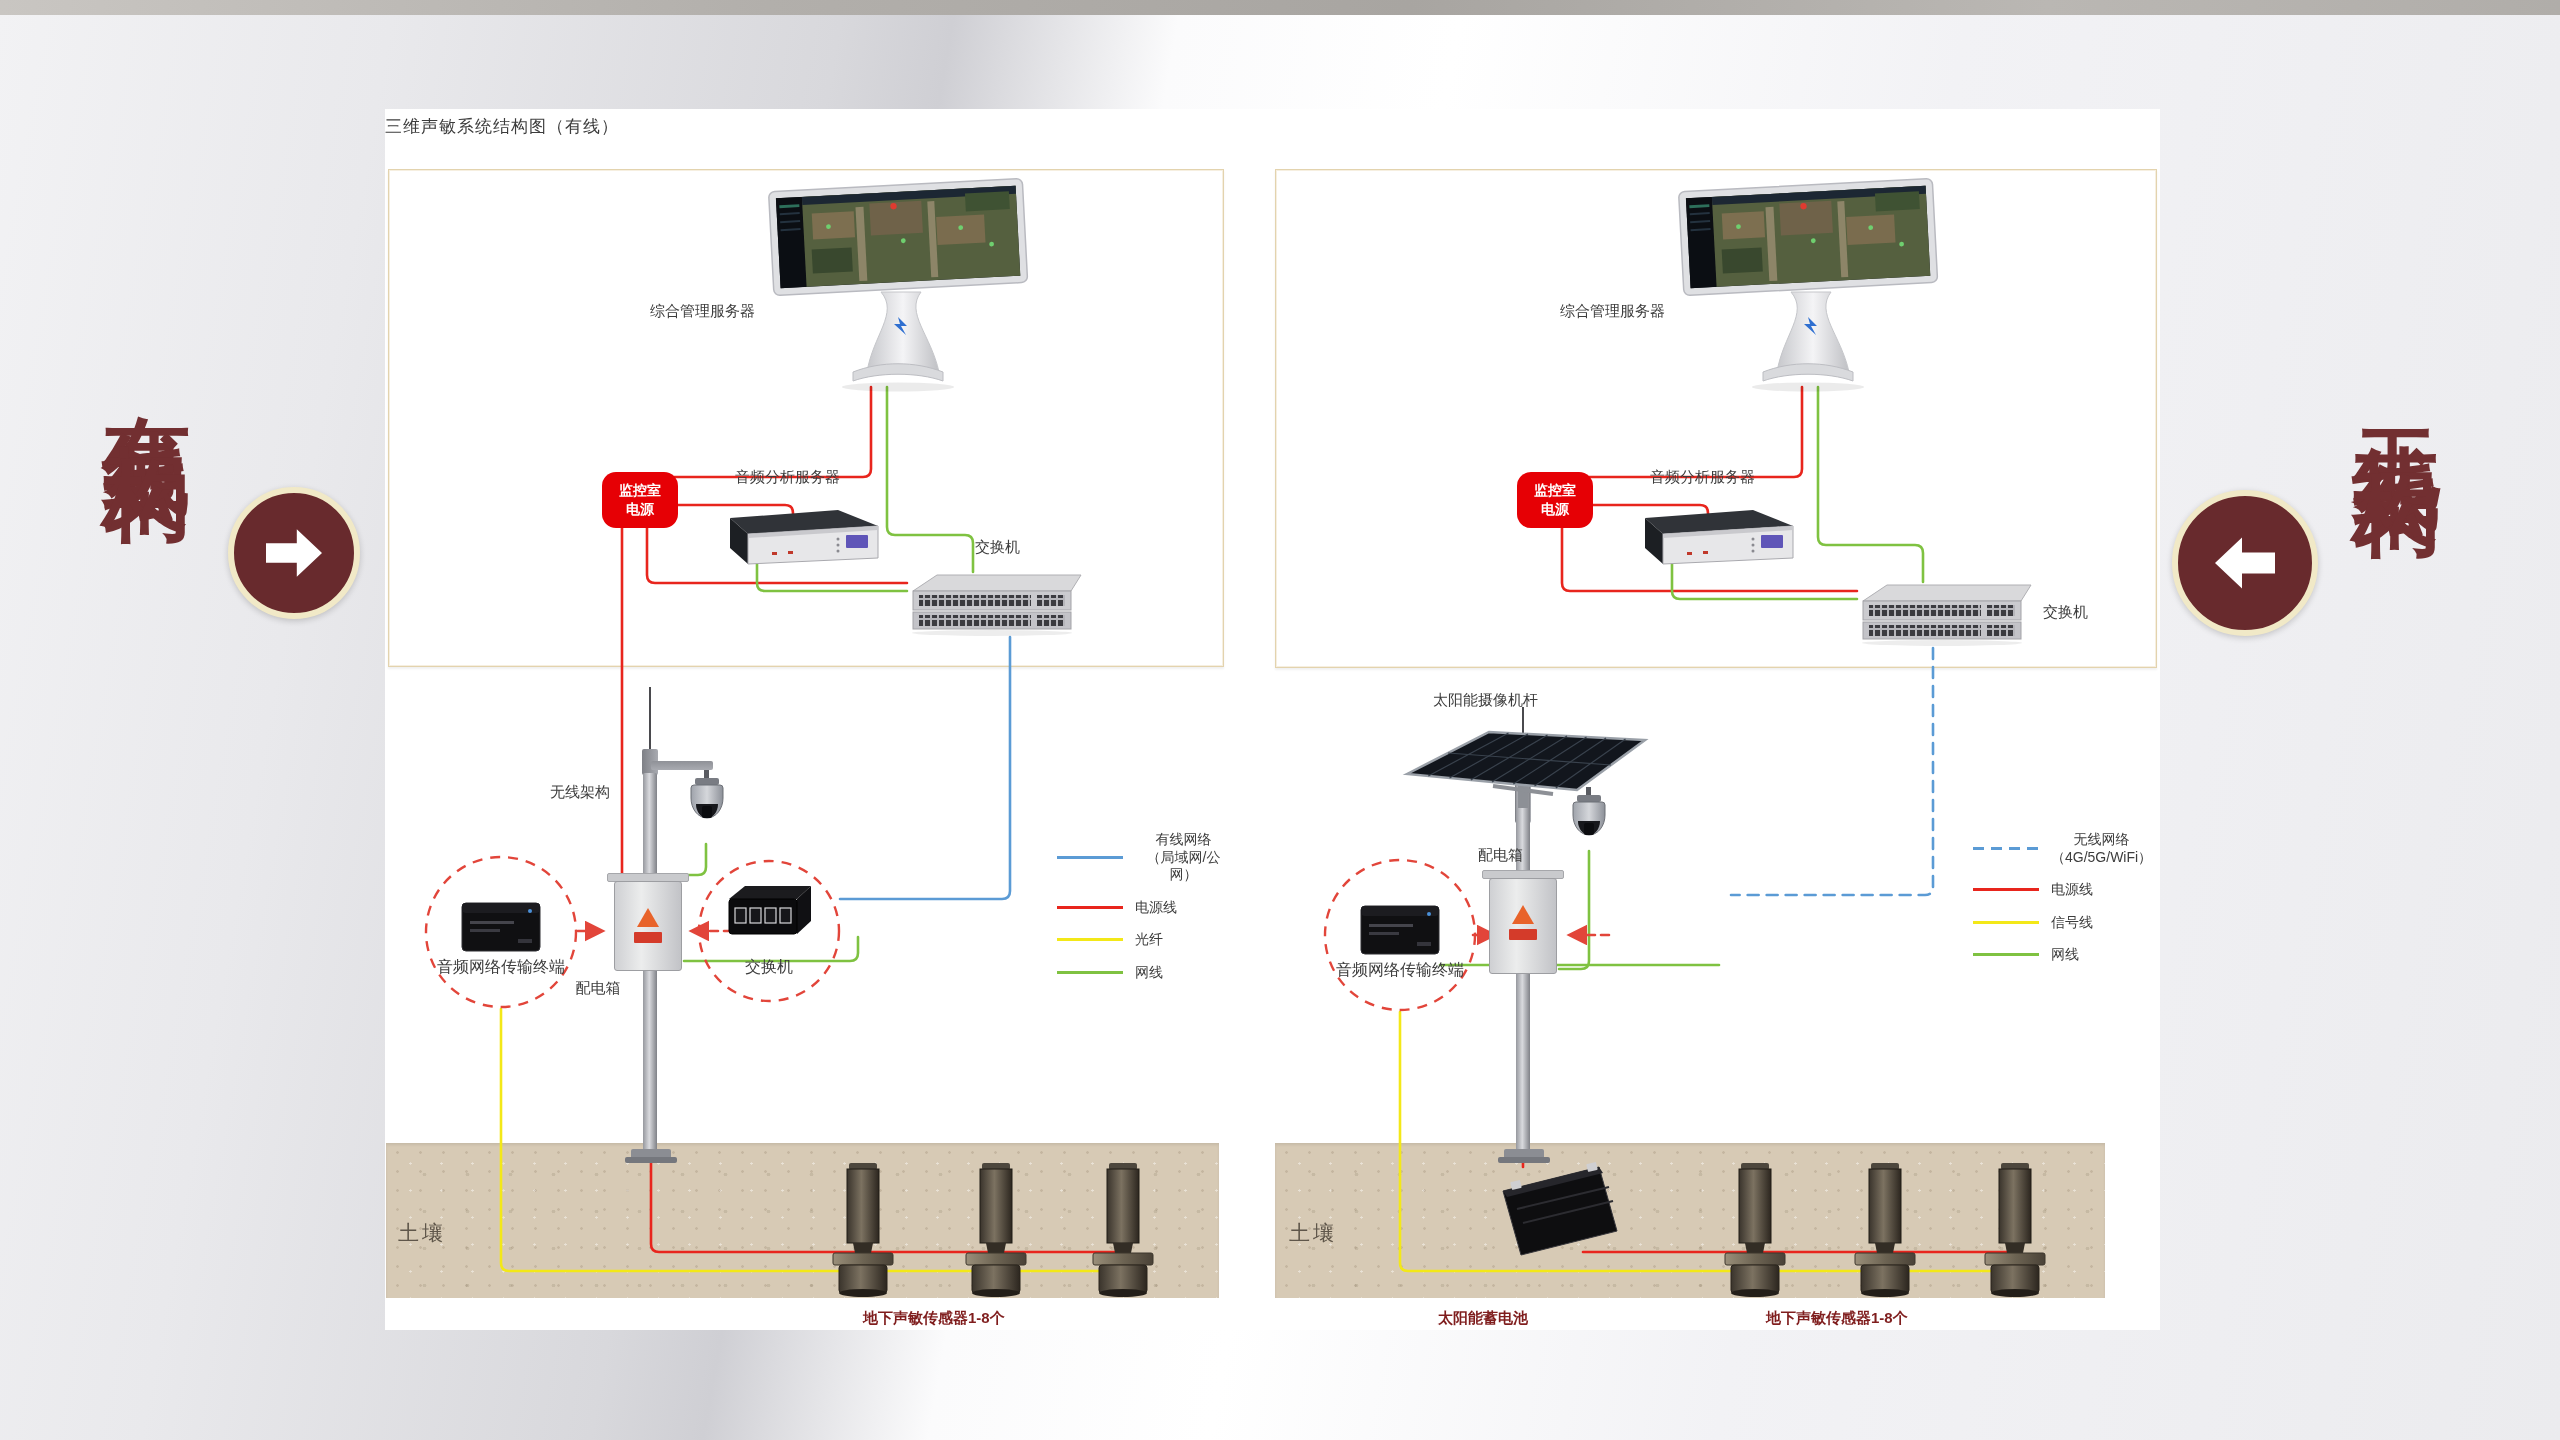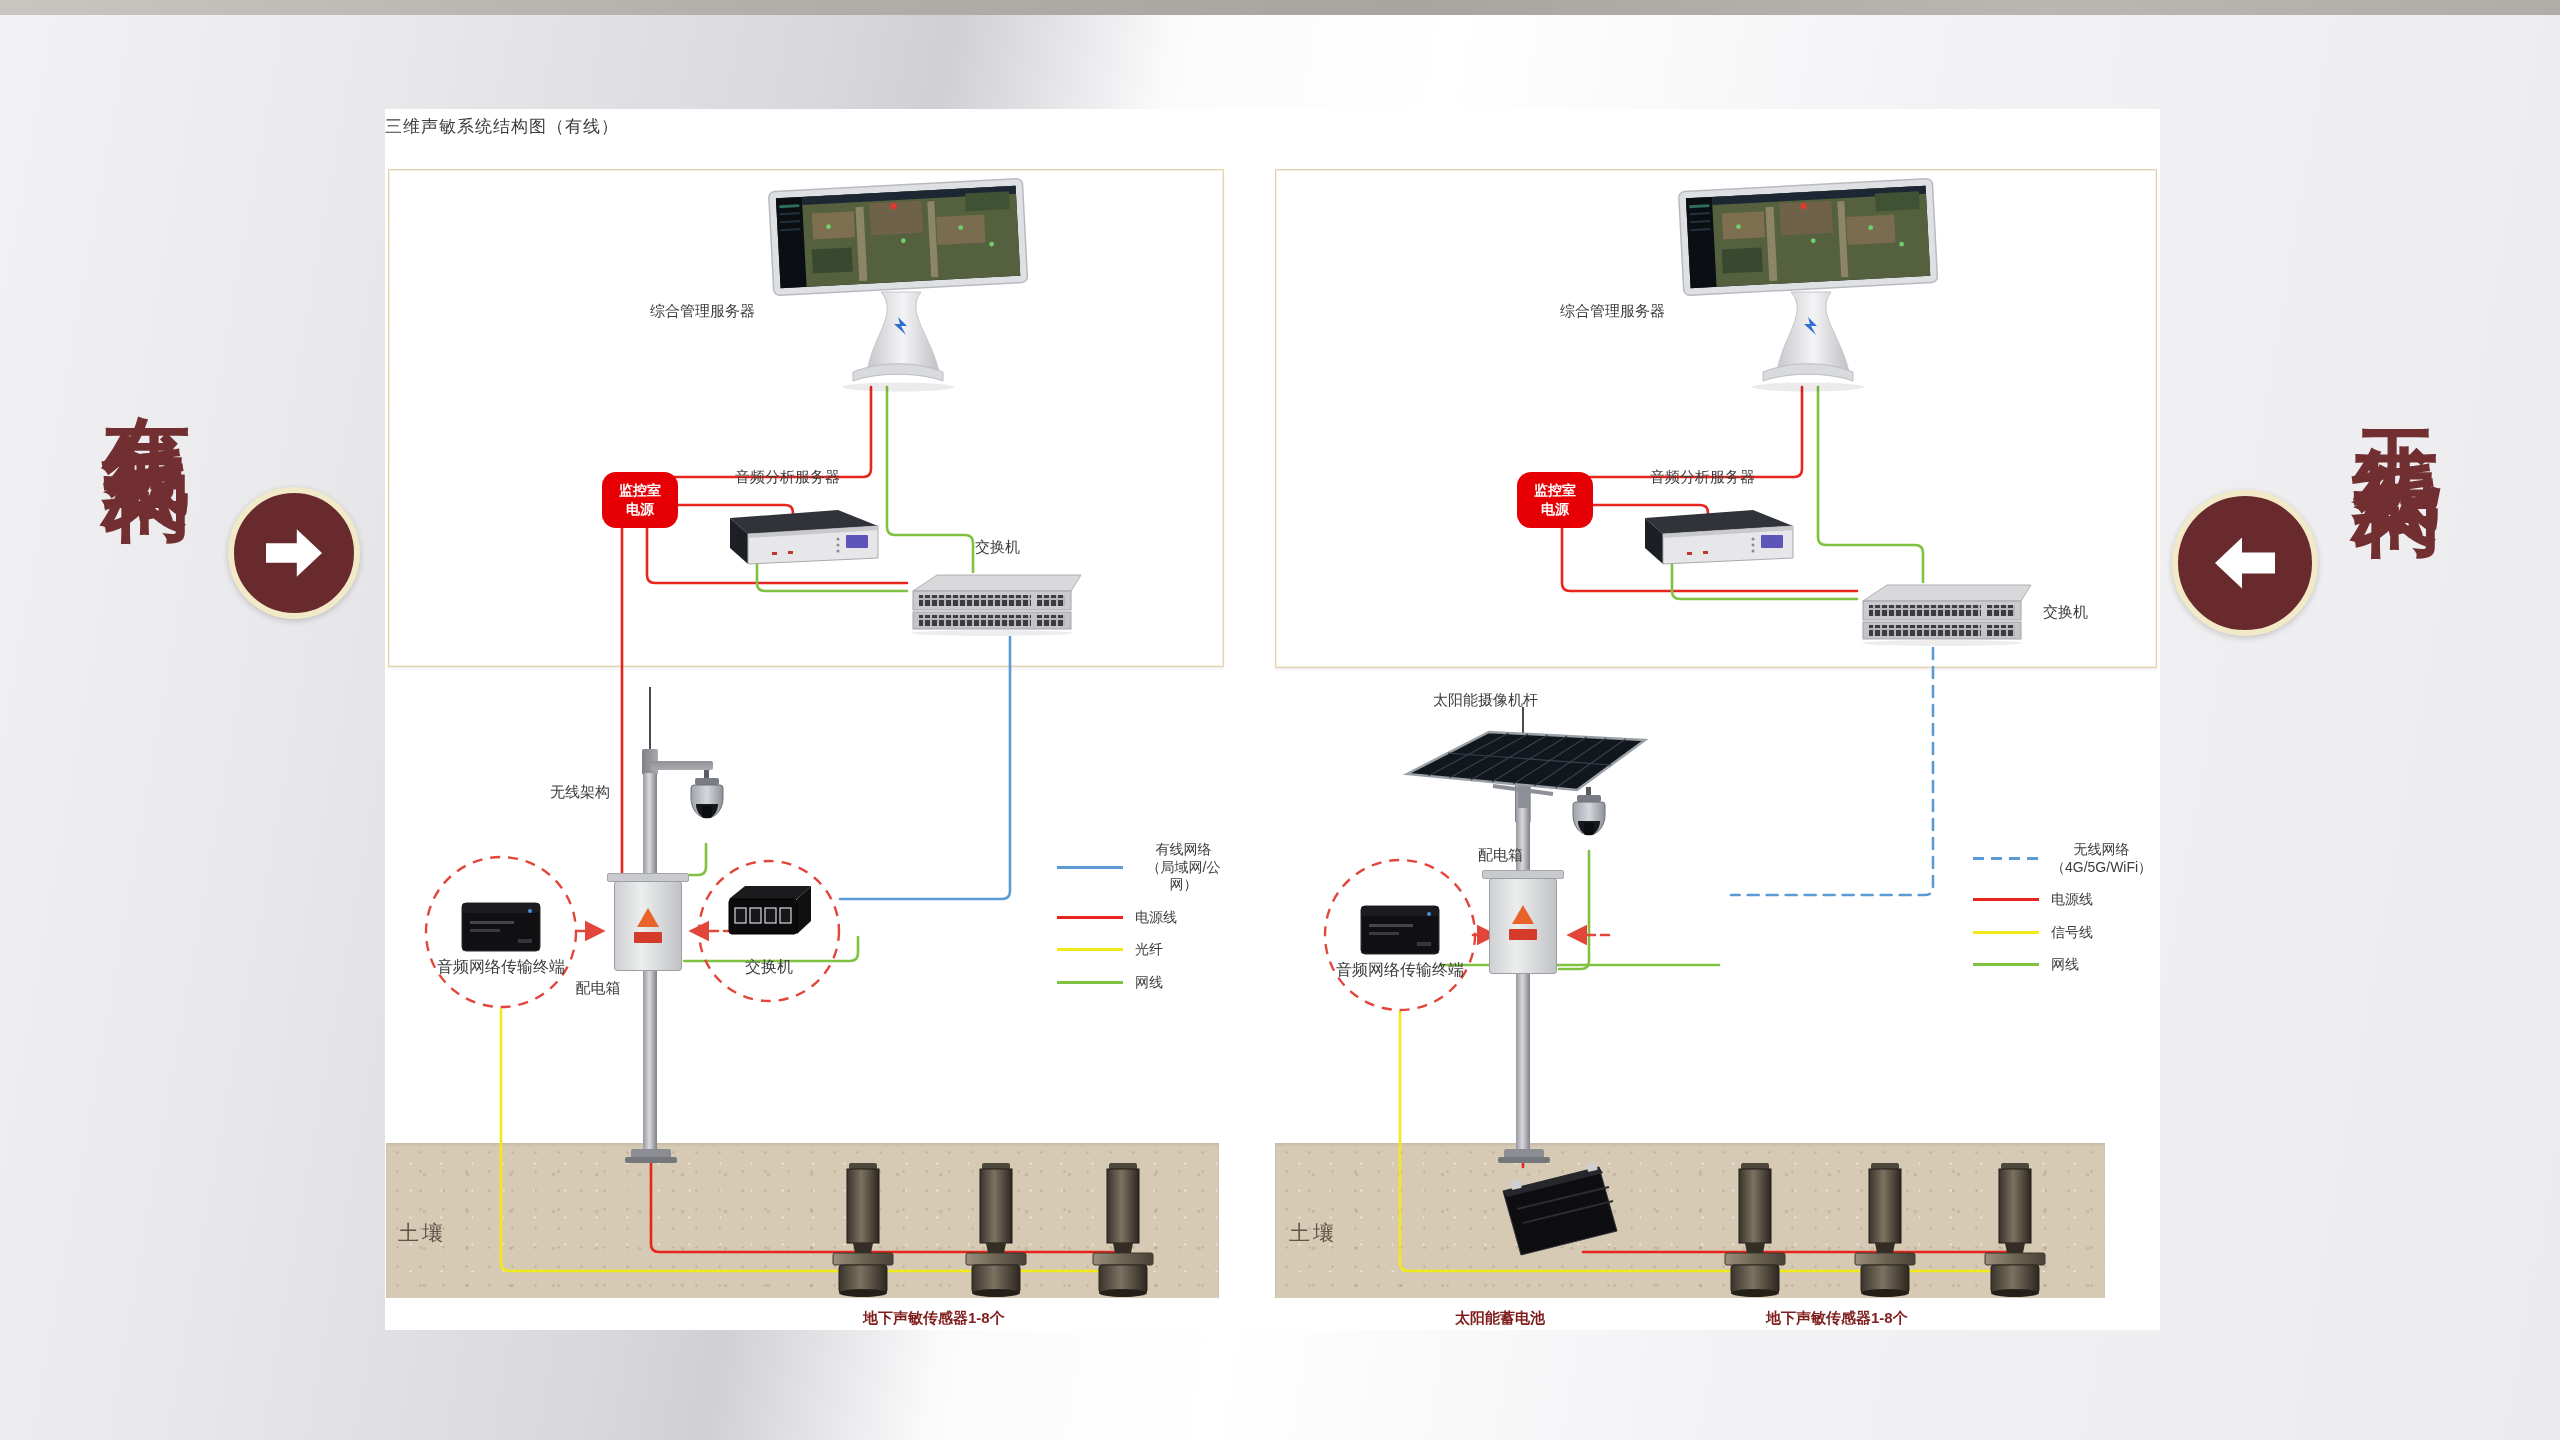--- a/index.html
+++ b/index.html
@@ -45,21 +45,21 @@
     border:1px solid #9d9ea2; border-radius:3px; }
   .pbox .warn-tri { position:absolute; left:50%; transform:translateX(-50%); top:26px; width:0; height:0;
     border-left:11px solid transparent; border-right:11px solid transparent; border-bottom:19px solid #e8632a; }
   .pbox .warn-txt { position:absolute; left:50%; transform:translateX(-50%); top:50px; width:28px; height:11px;
     background:#d43b2a; border-radius:1px; }
 
   .dcircle { position:absolute; z-index:2; }
   .dcircle svg { position:absolute; left:0; top:0; }
   .dcircle .lbl-in { position:absolute; left:0; right:0; text-align:center; font-size:16px; color:#3d3d3d; z-index:3; }
 
-  .legend { position:absolute; z-index:3;margin-top:10px; }
+  .legend { position:absolute; z-index:3; }
   .leg-row { display:flex; align-items:center; margin-bottom:15px; }
   .leg-row .sw { width:66px; height:3px; margin-right:12px; flex:0 0 66px; }
   .leg-row .tx { font-size:14px; color:#3d3d3d; line-height:1.25; text-align:center; }
   .sw.c-blue { background:#5b9bd5; }
   .sw.c-red { background:#e8251d; }
   .sw.c-yellow { background:#f3e818; }
   .sw.c-green { background:#7fc241; }
   .sw.dashed { background:repeating-linear-gradient(90deg,#5b9bd5 0 11px,transparent 11px 18px); }
 
   .soil { position:absolute; z-index:0; background-color:#d7cab5;
@@ -513,21 +513,21 @@
     </svg>
     <svg class="dev" style="left:704px; top:1050px;" width="76" height="140" viewBox="0 0 76 140">
       <rect x="24" y="4" width="28" height="7" rx="2" fill="#4d473d"></rect>
       <rect x="22" y="10" width="32" height="74" fill="url(#gMetal)" stroke="#211c16"></rect>
       <polygon points="28,84 48,84 46,94 30,94" fill="#332d25"></polygon>
       <rect x="8" y="94" width="60" height="12" rx="2" fill="url(#gFlange)" stroke="#3d362c"></rect>
       <rect x="14" y="106" width="48" height="28" rx="3" fill="url(#gMetal)" stroke="#2a241d"></rect>
       <ellipse cx="38" cy="134" rx="24" ry="4" fill="#241f19"></ellipse>
     </svg>
 
-    <div class="bottom-lbl" style="left:182px; top:1200px; width:180px;">太阳能蓄电池</div>
+    <div class="bottom-lbl" style="left:165px; top:1200px; width:180px;">太阳能蓄电池</div>
     <div class="bottom-lbl" style="left:493px; top:1200px; width:240px;">地下声敏传感器1-8个</div>
   </div>
 </div>
 
 <div class="side-text" style="left:98px; top:345px; height:430px;">有线架构</div>
 <div class="arrow-btn" style="left:228px; top:487px; width:132px; height:132px;">
   <svg width="62" height="56" viewBox="0 0 44 40">
     <polygon points="2,13 24,13 24,3 42,20 24,37 24,27 2,27" fill="#ffffff"></polygon>
   </svg>
 </div>

